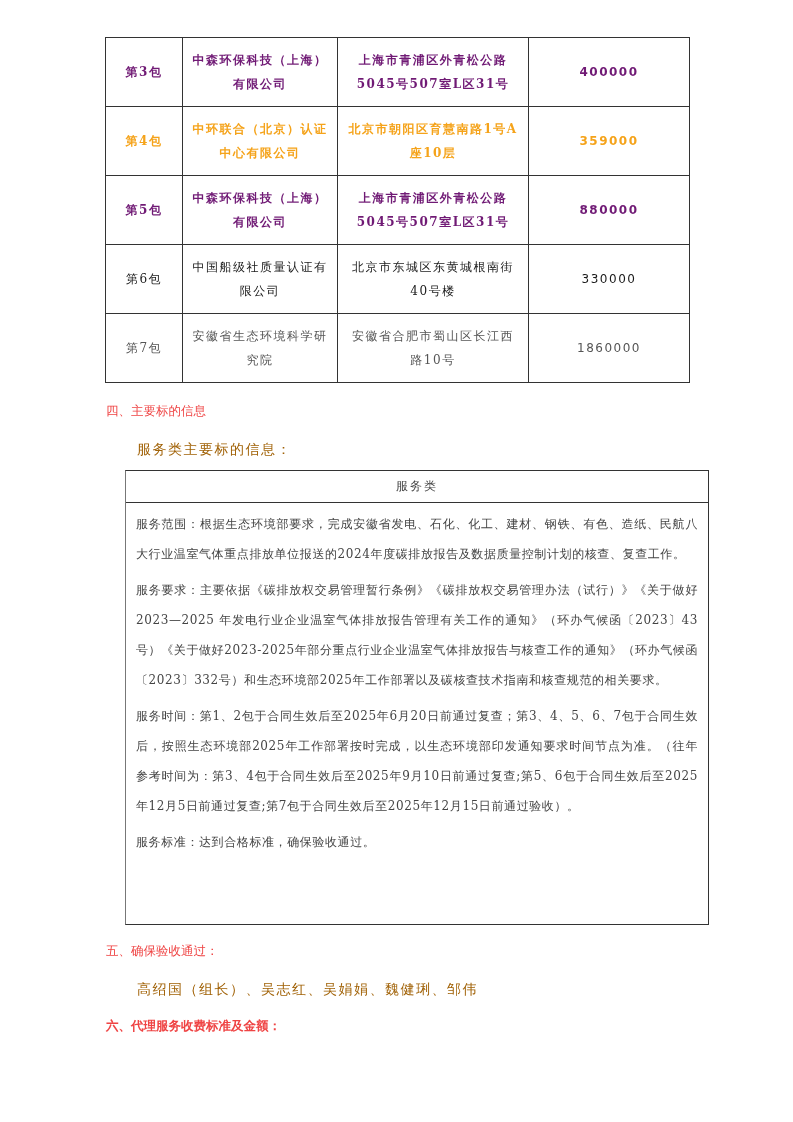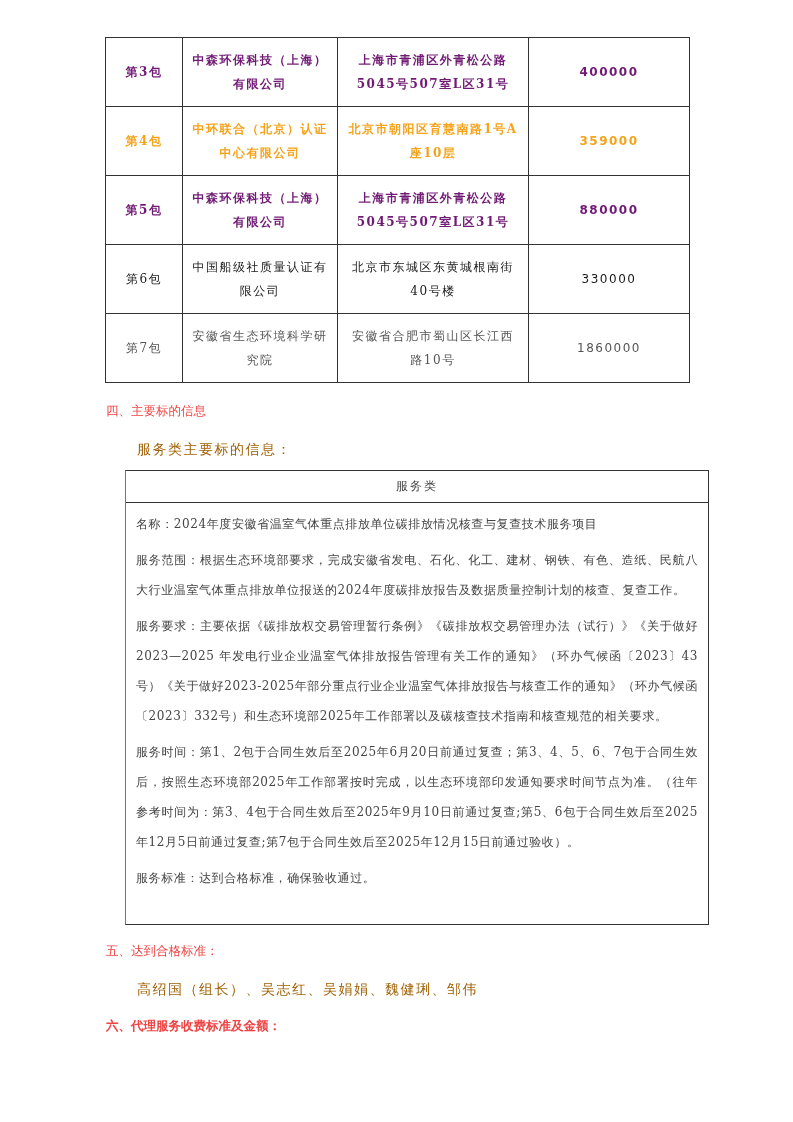--- a/index.html
+++ b/index.html
@@ -78,25 +78,24 @@
       </tr>
     </tbody>
   </table>
 
   <div class="heading" style="top:403px;">四、主要标的信息</div>
   <div class="para" style="top:441px;">服务类主要标的信息：</div>
 
   <div class="svc">
     <div class="svc-head">服务类</div>
     <div class="svc-body">
-      <p>名称：2024年度安徽省温室气体重点排放单位碳排放情况核查与复查技术服务项目</p>
       <p>服务范围：根据生态环境部要求，完成安徽省发电、石化、化工、建材、钢铁、有色、造纸、民航八大行业温室气体重点排放单位报送的2024年度碳排放报告及数据质量控制计划的核查、复查工作。</p>
       <p>服务要求：主要依据《碳排放权交易管理暂行条例》《碳排放权交易管理办法（试行）》《关于做好2023—2025 年发电行业企业温室气体排放报告管理有关工作的通知》（环办气候函〔2023〕43 号）《关于做好2023-2025年部分重点行业企业温室气体排放报告与核查工作的通知》（环办气候函〔2023〕332号）和生态环境部2025年工作部署以及碳核查技术指南和核查规范的相关要求。</p>
       <p>服务时间：第1、2包于合同生效后至2025年6月20日前通过复查；第3、4、5、6、7包于合同生效后，按照生态环境部2025年工作部署按时完成，以生态环境部印发通知要求时间节点为准。（往年参考时间为：第3、4包于合同生效后至2025年9月10日前通过复查;第5、6包于合同生效后至2025年12月5日前通过复查;第7包于合同生效后至2025年12月15日前通过验收）。</p>
       <p>服务标准：达到合格标准，确保验收通过。</p>
     </div>
   </div>
 
-  <div class="heading" style="top:943px;">五、达到合格标准：</div>
+  <div class="heading" style="top:943px;">五、确保验收通过：</div>
   <div class="para" style="top:981px;">高绍国（组长）、吴志红、吴娟娟、魏健琍、邹伟</div>
   <div class="heading" style="top:1018px;font-weight:bold;">六、代理服务收费标准及金额：</div>
 
 </div>
 
 </body></html>

